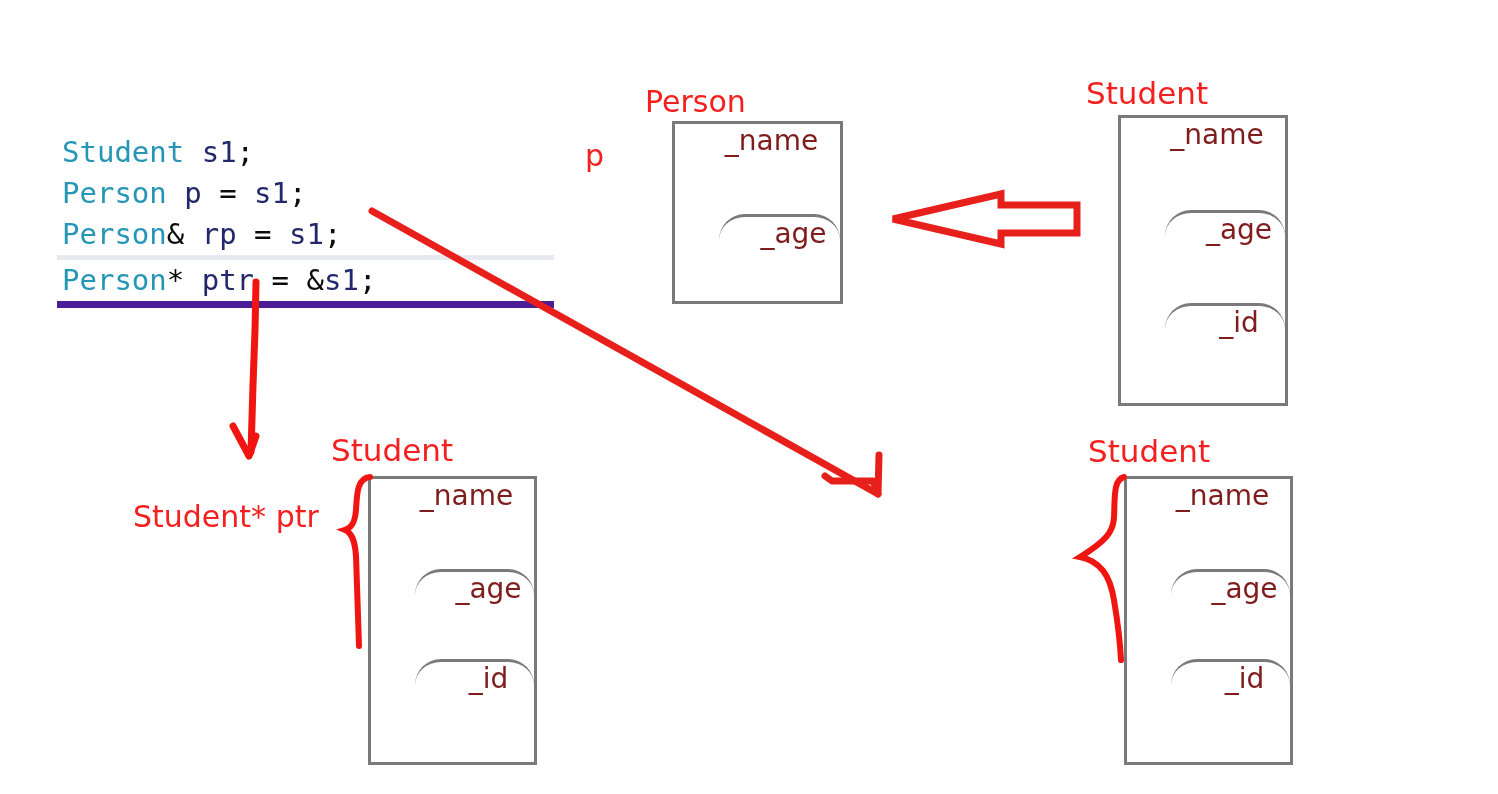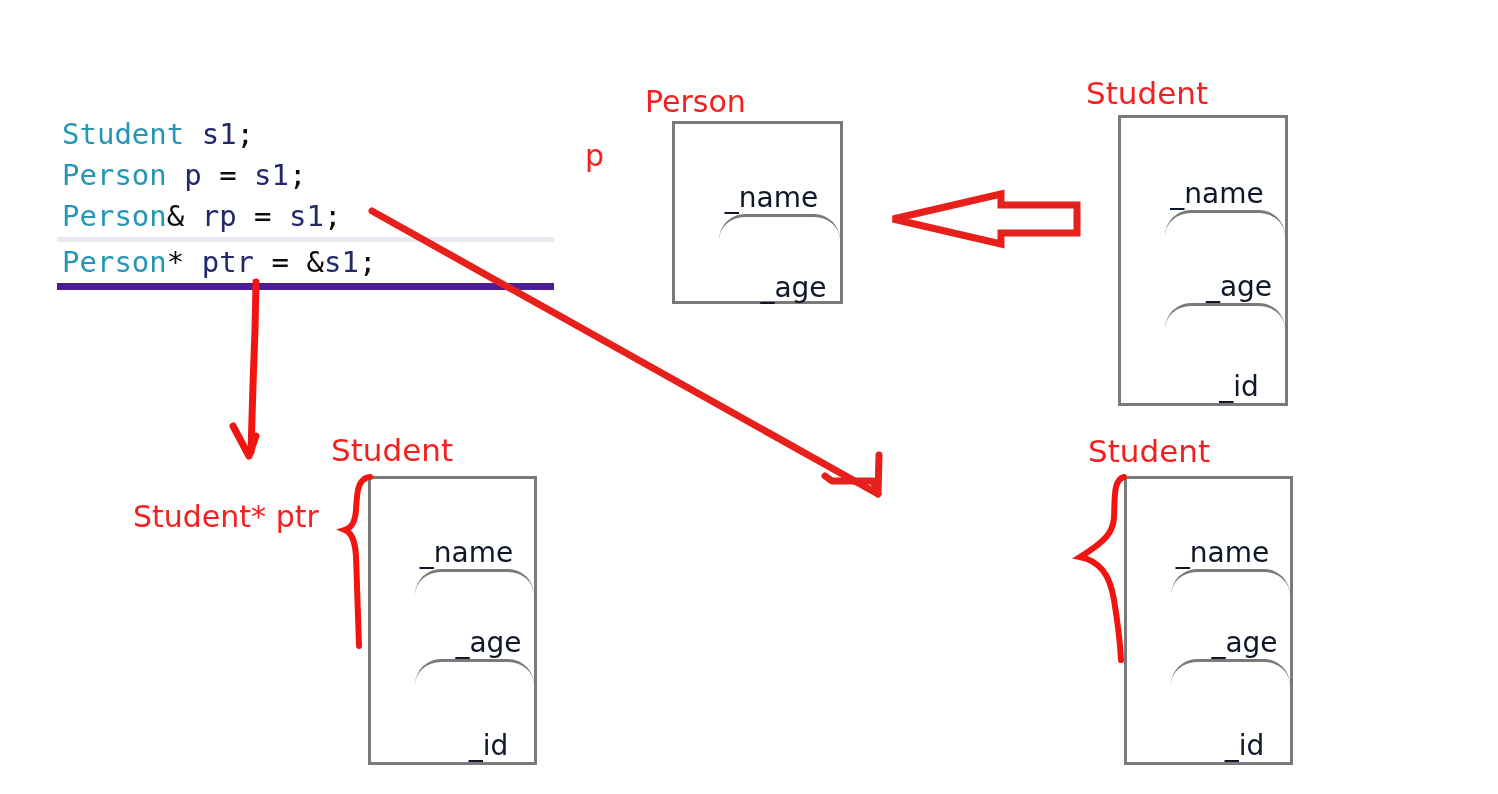--- a/index.html
+++ b/index.html
@@ -6,21 +6,21 @@
   html,body{margin:0;padding:0;background:#ffffff;}
   body{
     font-family:"DejaVu Sans", sans-serif;
     width:1498px;height:794px;position:relative;overflow:hidden;
   }
   #stage{position:absolute;left:0;top:0;width:1498px;height:794px;}
 
   
   .code-block{
     position:absolute;
-    left:62px; top:114px;
+    left:62px; top:132px;
     font-family:"DejaVu Sans Mono","Liberation Mono",monospace;
     font-size:29px;
     line-height:41px;
     white-space:pre;
     letter-spacing:0px;
   }
   .code-line{height:41px;position:relative;}
   .code-line.hl{
     background:#ffffff;
     border-top:5px solid #e8eaf1;
@@ -32,22 +32,22 @@
   }
   .tk-type{color:#2596b5;}
   .tk-var{color:#23286b;}
   .tk-punc{color:#0b0b0b;}
   .tk-op{color:#0b0b0b;}
 
   
   .sbox{position:absolute;border:3px solid #7a7a7a;box-sizing:border-box;background:#fff;}
   .srow{
     box-sizing:border-box;
-    display:flex;align-items:flex-end;justify-content:center;
-    color:#0f172a;
+    display:flex;align-items:flex-start;justify-content:center;
+    color:#7f1d1d;
     font-size:28px;
     font-family:"DejaVu Sans","Liberation Sans",sans-serif;
     position:relative;
     border-radius:26px;
   }
   .srow + .srow{border-top:3px solid #7a7a7a;margin-left:44px;}
   .srow span{transform:translateX(14px);}
 
   
   .rlabel{

